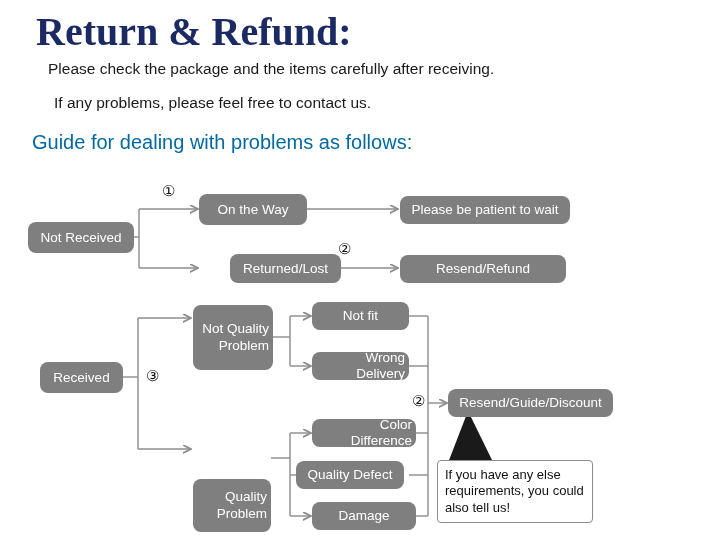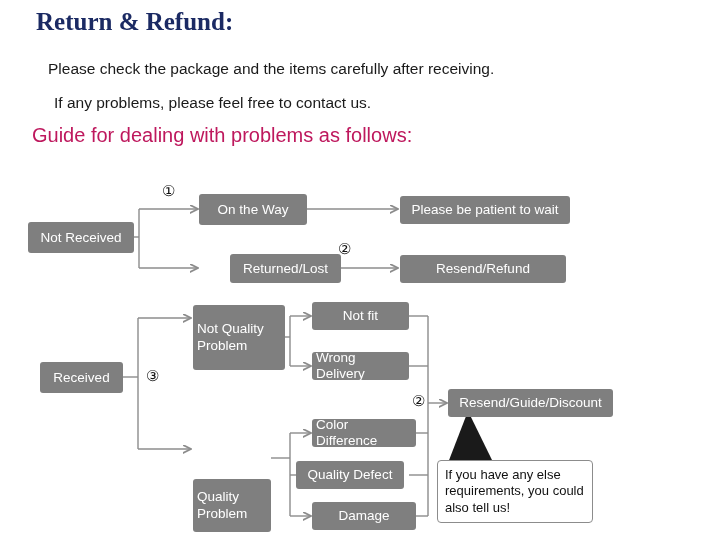--- a/index.html
+++ b/index.html
@@ -17,59 +17,59 @@
     background: #ffffff;
     overflow: hidden;
   }
   
   .title {
     position: absolute;
     left: 36px;
     top: 8px;
     font-family: "Liberation Serif", serif;
     font-weight: bold;
-    font-size: 25px;
+    font-size: 40px;
     color: #1b2a63;
     letter-spacing: 0px;
   }
   .subline {
     position: absolute;
     font-family: "Liberation Sans", sans-serif;
     font-size: 15.5px;
     color: #1a1a1a;
   }
   .subline.l1 { left: 48px; top: 60px; }
   .subline.l2 { left: 54px; top: 94px; }
   .guide {
     position: absolute;
     left: 32px;
-    top: 124px;
+    top: 131px;
     font-family: "Liberation Sans", sans-serif;
     font-size: 20px;
-    color: #be185d;
+    color: #0369a1;
   }
   
   #diagram {
     position: absolute;
     left: 0;
     top: 0;
     width: 716px;
     height: 536px;
   }
   .node {
     position: absolute;
     background: #7f7f7f;
     color: #ffffff;
-    border-radius: 3px;
+    border-radius: 8px;
     font-family: "Liberation Sans", sans-serif;
     font-size: 13.5px;
     display: flex;
     align-items: center;
     justify-content: center;
-    text-align: left;
+    text-align: right;
     line-height: 1.18;
     box-sizing: border-box;
     padding: 2px 4px;
   }
   .node.multiline { line-height: 1.25; }
   .circnum {
     position: absolute;
     font-family: "Liberation Sans", sans-serif;
     font-size: 15px;
     color: #111111;
@@ -183,21 +183,21 @@
     </div>
 
     <div class="node" style="left:400px; top:255px; width:166px; height:28px;">
       <span>Resend/Refund</span>
     </div>
 
     <div class="node" style="left:40px; top:362px; width:83px; height:31px;">
       <span>Received</span>
     </div>
 
-    <div class="node multiline" style="left:193px; top:305px; width:92px; height:65px;">
+    <div class="node multiline" style="left:193px; top:305px; width:80px; height:65px;">
       <span>Not Quality Problem</span>
     </div>
 
     <div class="node multiline" style="left:193px; top:432px; width:78px; height:53px;margin-top:47px;">
       <span>Quality Problem</span>
     </div>
 
     <div class="node" style="left:312px; top:302px; width:97px; height:28px;">
       <span>Not fit</span>
     </div>

